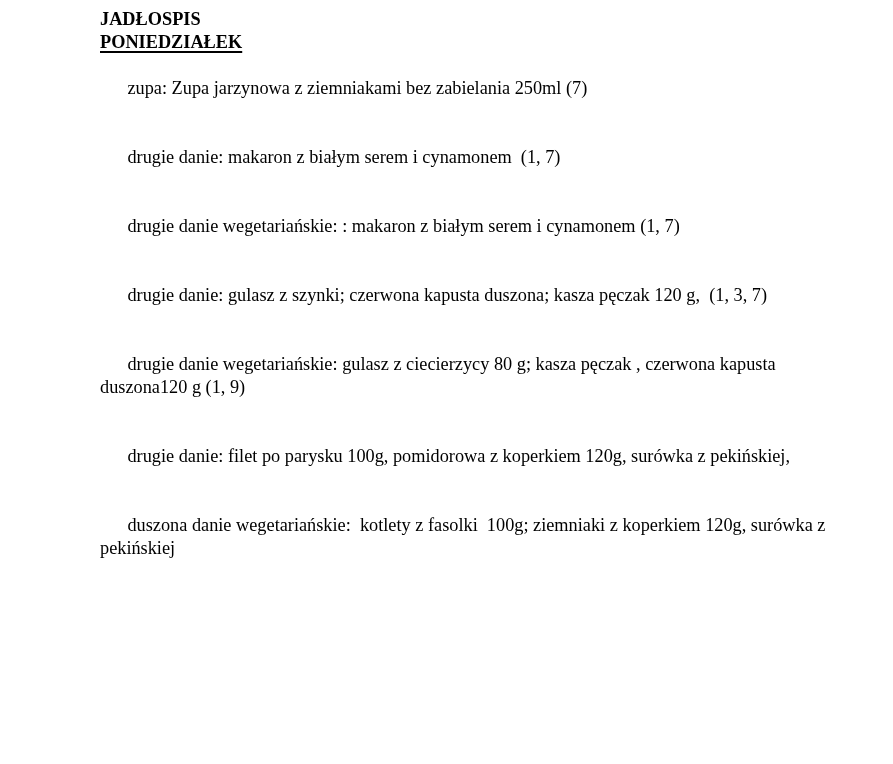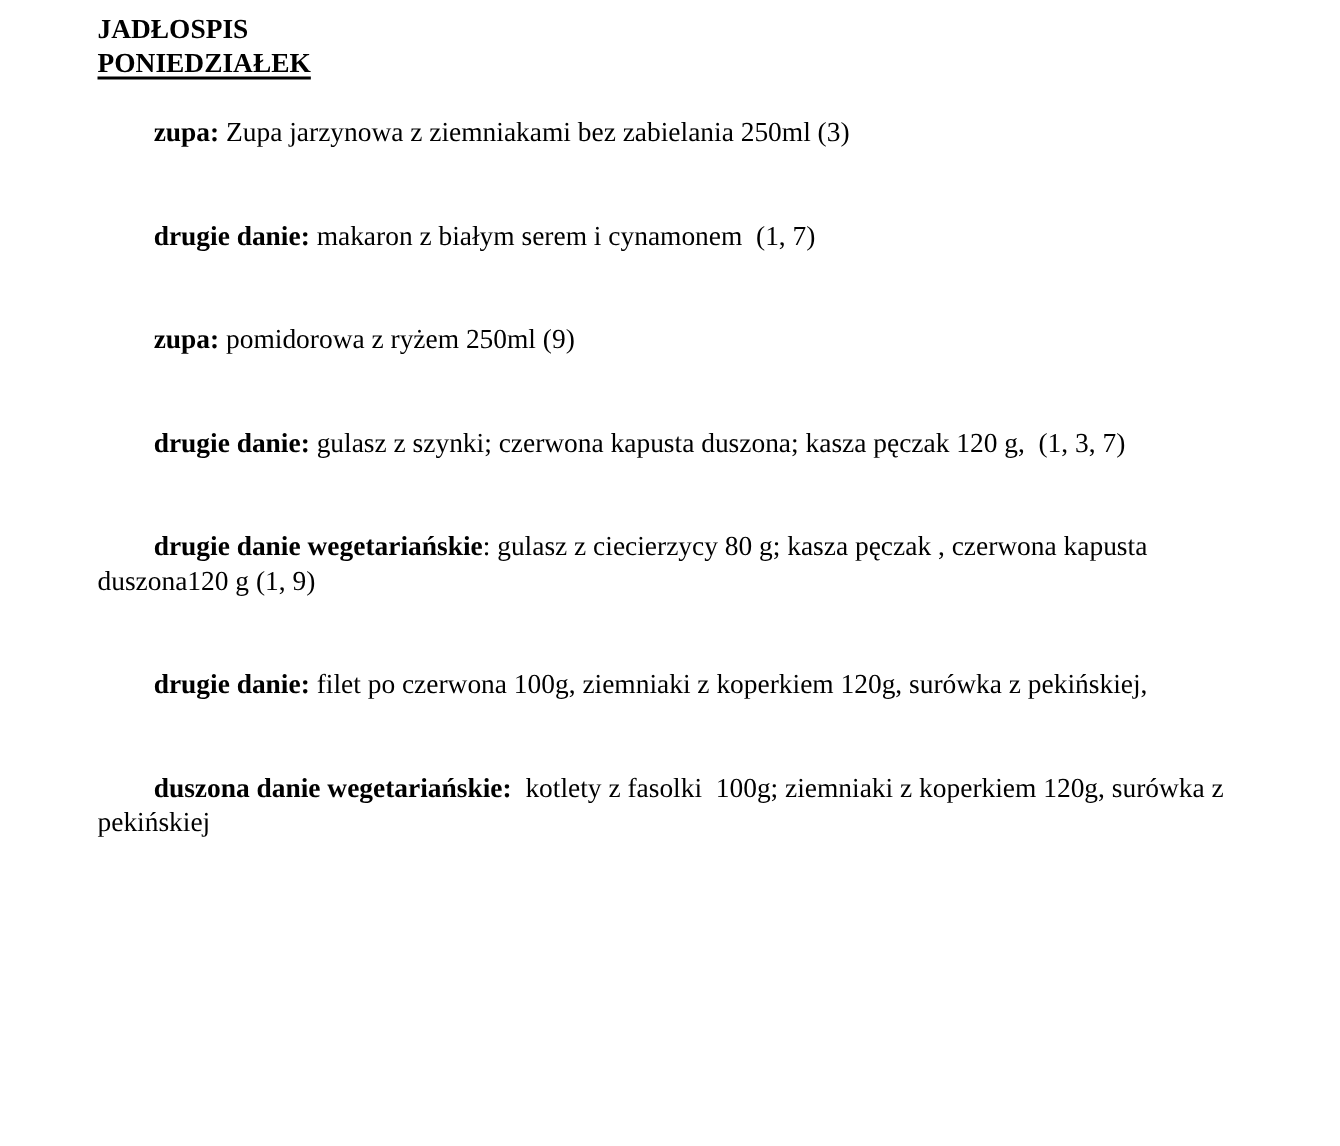--- a/index.html
+++ b/index.html
@@ -11,21 +11,21 @@
   body {
     width: 893px;
     height: 764px;
     overflow: hidden;
     font-family: "Liberation Serif", serif;
   }
   .page {
     box-sizing: border-box;
     width: 893px;
     height: 764px;
-    padding: 8px 64px 0 65px;
+    padding: 8px 64px 0 100px;
     border-radius: 20px;
   }
   .menu {
     width: 764px;
     font-size: 18.3px;
     line-height: 23px;
   }
   .title, .date-range {
     font-weight: bold;
     white-space: pre-wrap;
@@ -37,53 +37,52 @@
     font-weight: bold;
     text-decoration: underline;
     text-decoration-thickness: 2px;
     text-underline-offset: 3px;
     text-decoration-color: #000;
   }
   .line {
     white-space: pre-wrap;
   }
   .lbl {
-    font-weight: bold;
-    margin-left: 10px;
+    font-weight: normal;
   }
 </style>
 </head>
 <body>
 
 <div class="page">
   <div class="menu">
 
     <div class="title">JADŁOSPIS</div>
 
     <div class="day-header">
       <span class="day-name">PONIEDZIAŁEK</span>
     </div>
     <div class="line">
-      <span class="lbl">zupa:</span><span> Zupa jarzynowa z ziemniakami bez zabielania 250ml (3)</span>
+      <span class="lbl">zupa:</span><span> Zupa jarzynowa z ziemniakami bez zabielania 250ml (7)</span>
     </div>
     <div class="line">
       <span class="lbl">drugie danie:</span><span> makaron z białym serem i cynamonem  (1, 7)</span>
     </div>
+    <div class="line">
+      <span class="lbl">drugie danie wegetariańskie: :</span><span> makaron z białym serem i cynamonem (1, 7)</span>
+    </div>
 
-    <div class="line">
-      <span class="lbl">zupa:</span><span> pomidorowa z ryżem 250ml (9)</span>
-    </div>
     <div class="line">
       <span class="lbl">drugie danie:</span><span> gulasz z szynki; czerwona kapusta duszona; kasza pęczak 120 g,  (1, 3, 7)</span>
     </div>
     <div class="line">
       <span class="lbl">drugie danie wegetariańskie</span><span>: gulasz z ciecierzycy 80 g; kasza pęczak , czerwona kapusta duszona120 g (1, 9)</span>
     </div>
 
     <div class="line">
-      <span class="lbl">drugie danie:</span><span> filet po czerwona 100g, ziemniaki z koperkiem 120g, surówka z pekińskiej,</span>
+      <span class="lbl">drugie danie:</span><span> filet po parysku 100g, pomidorowa z koperkiem 120g, surówka z pekińskiej,</span>
     </div>
     <div class="line">
       <span class="lbl">duszona danie wegetariańskie:</span><span>  kotlety z fasolki  100g; ziemniaki z koperkiem 120g, surówka z pekińskiej</span>
     </div>
 
   </div>
 </div>
 
 </body></html>

